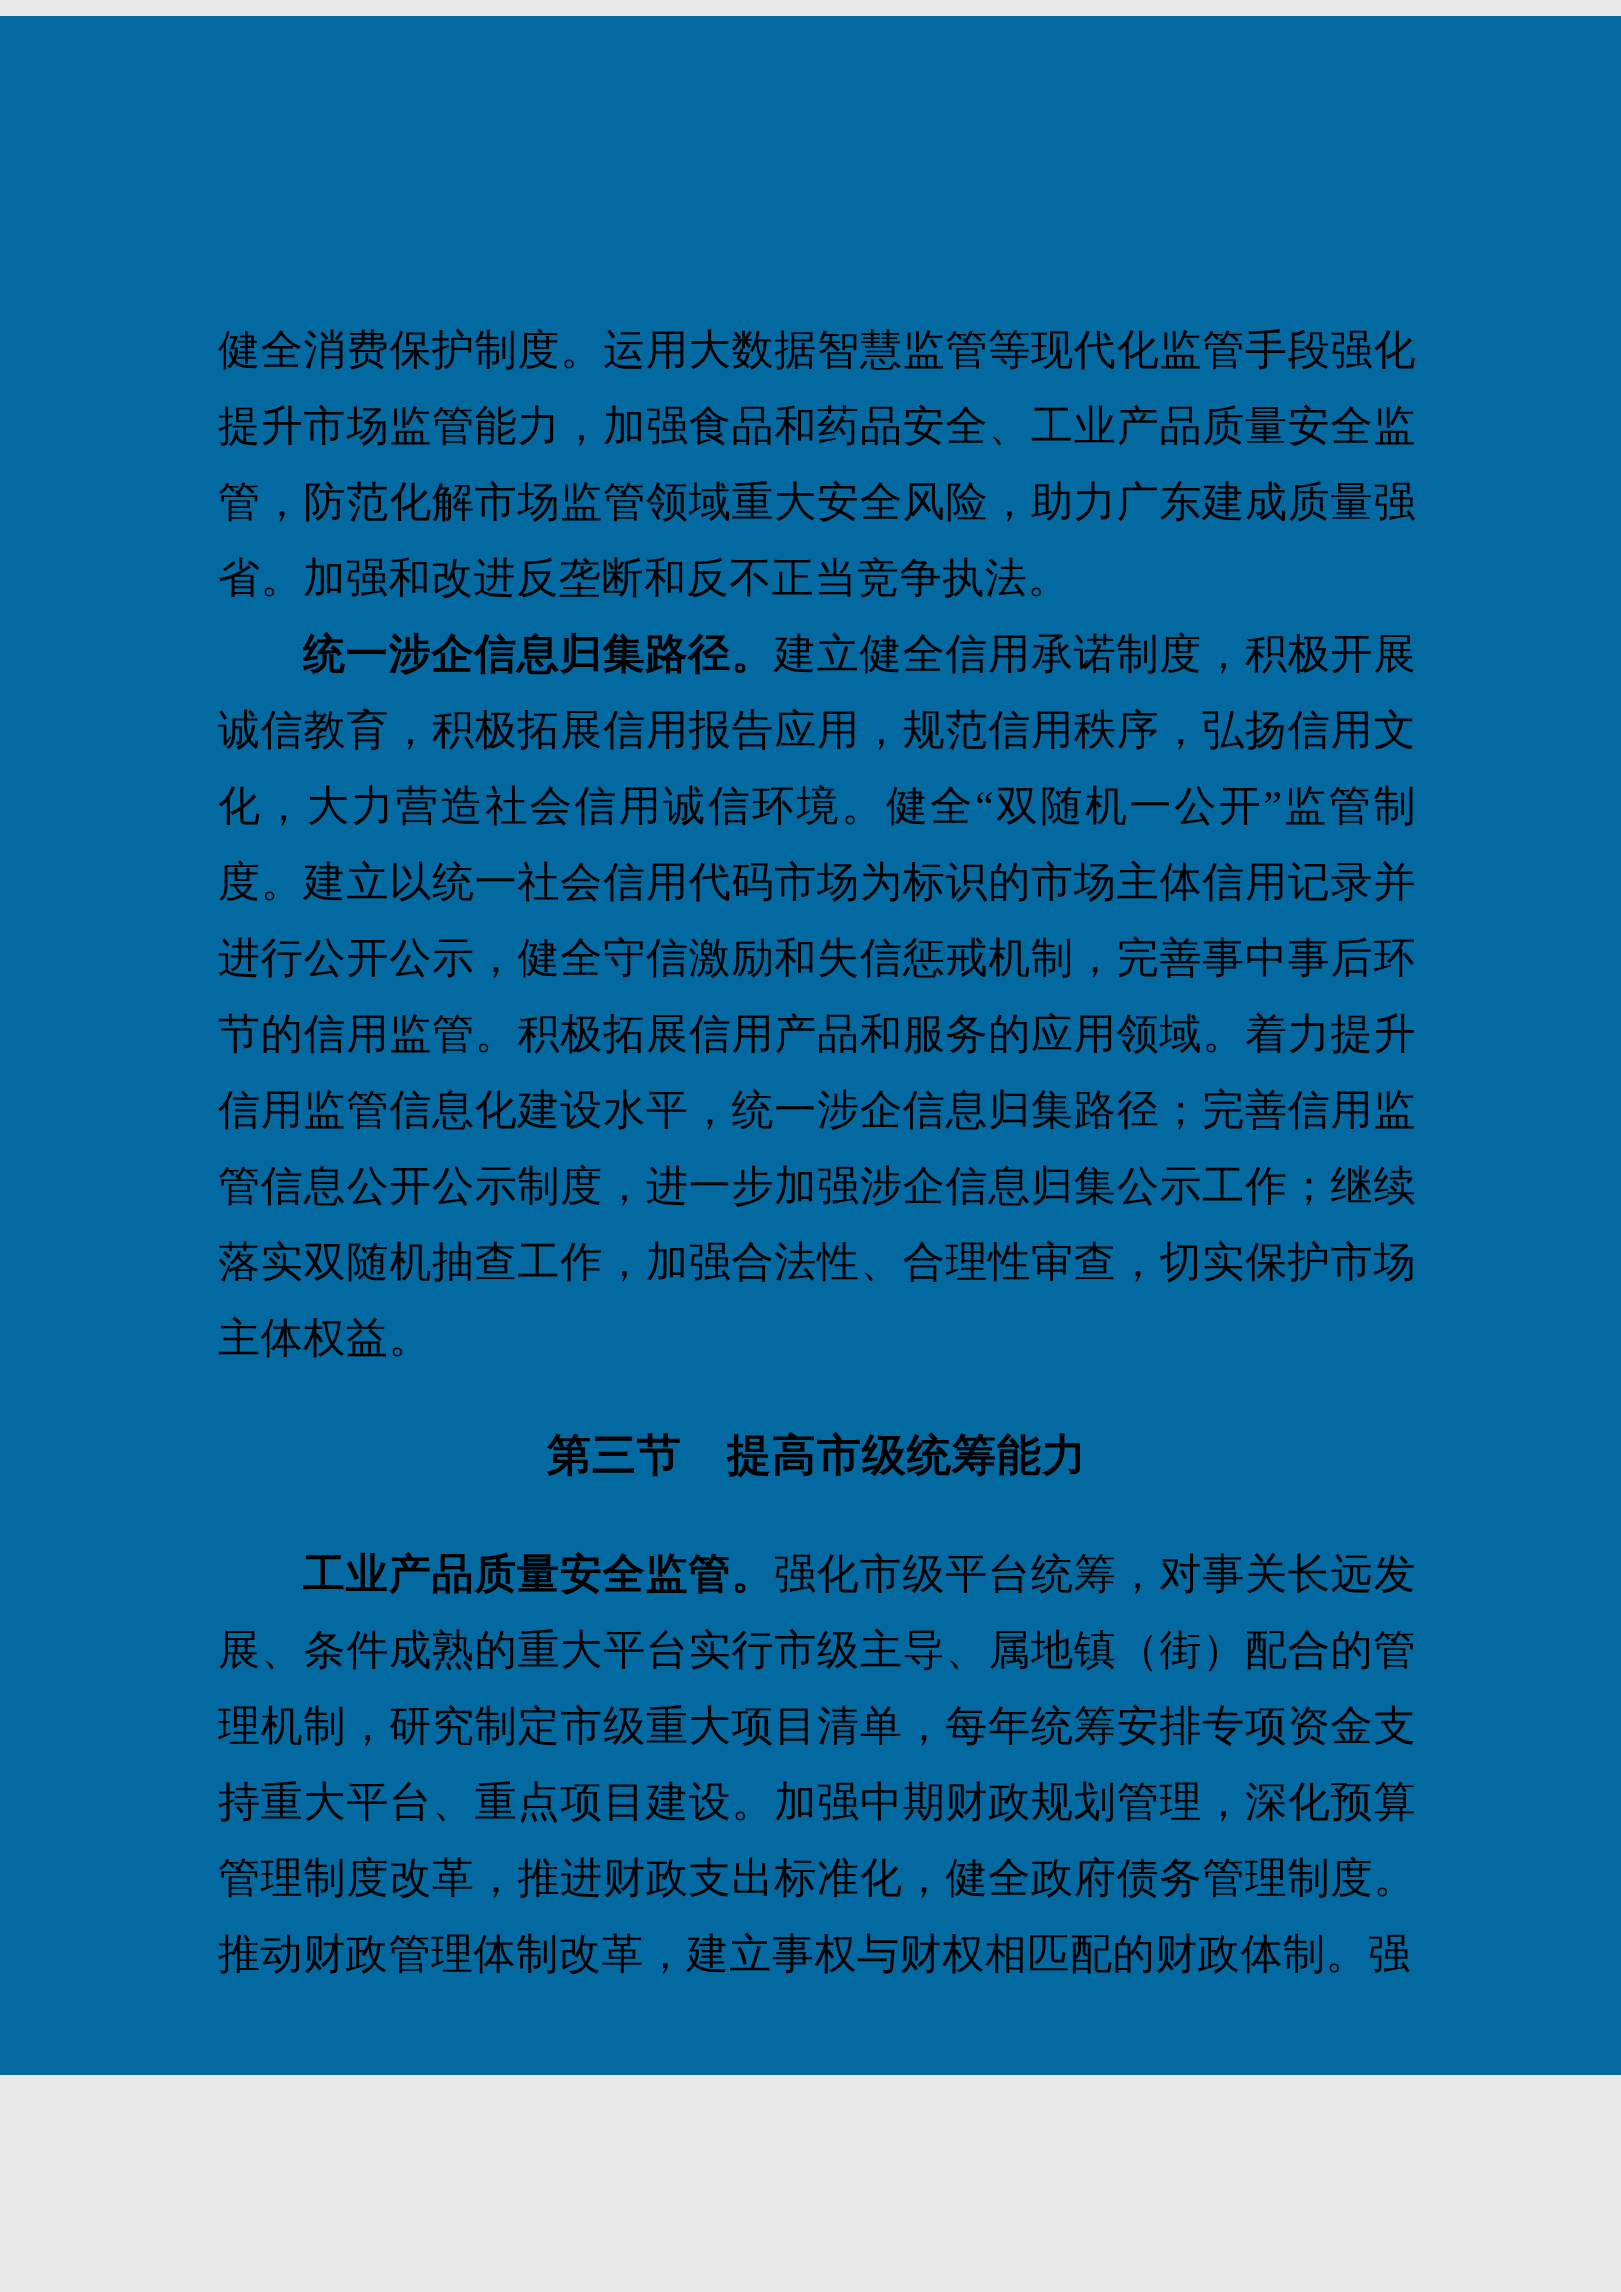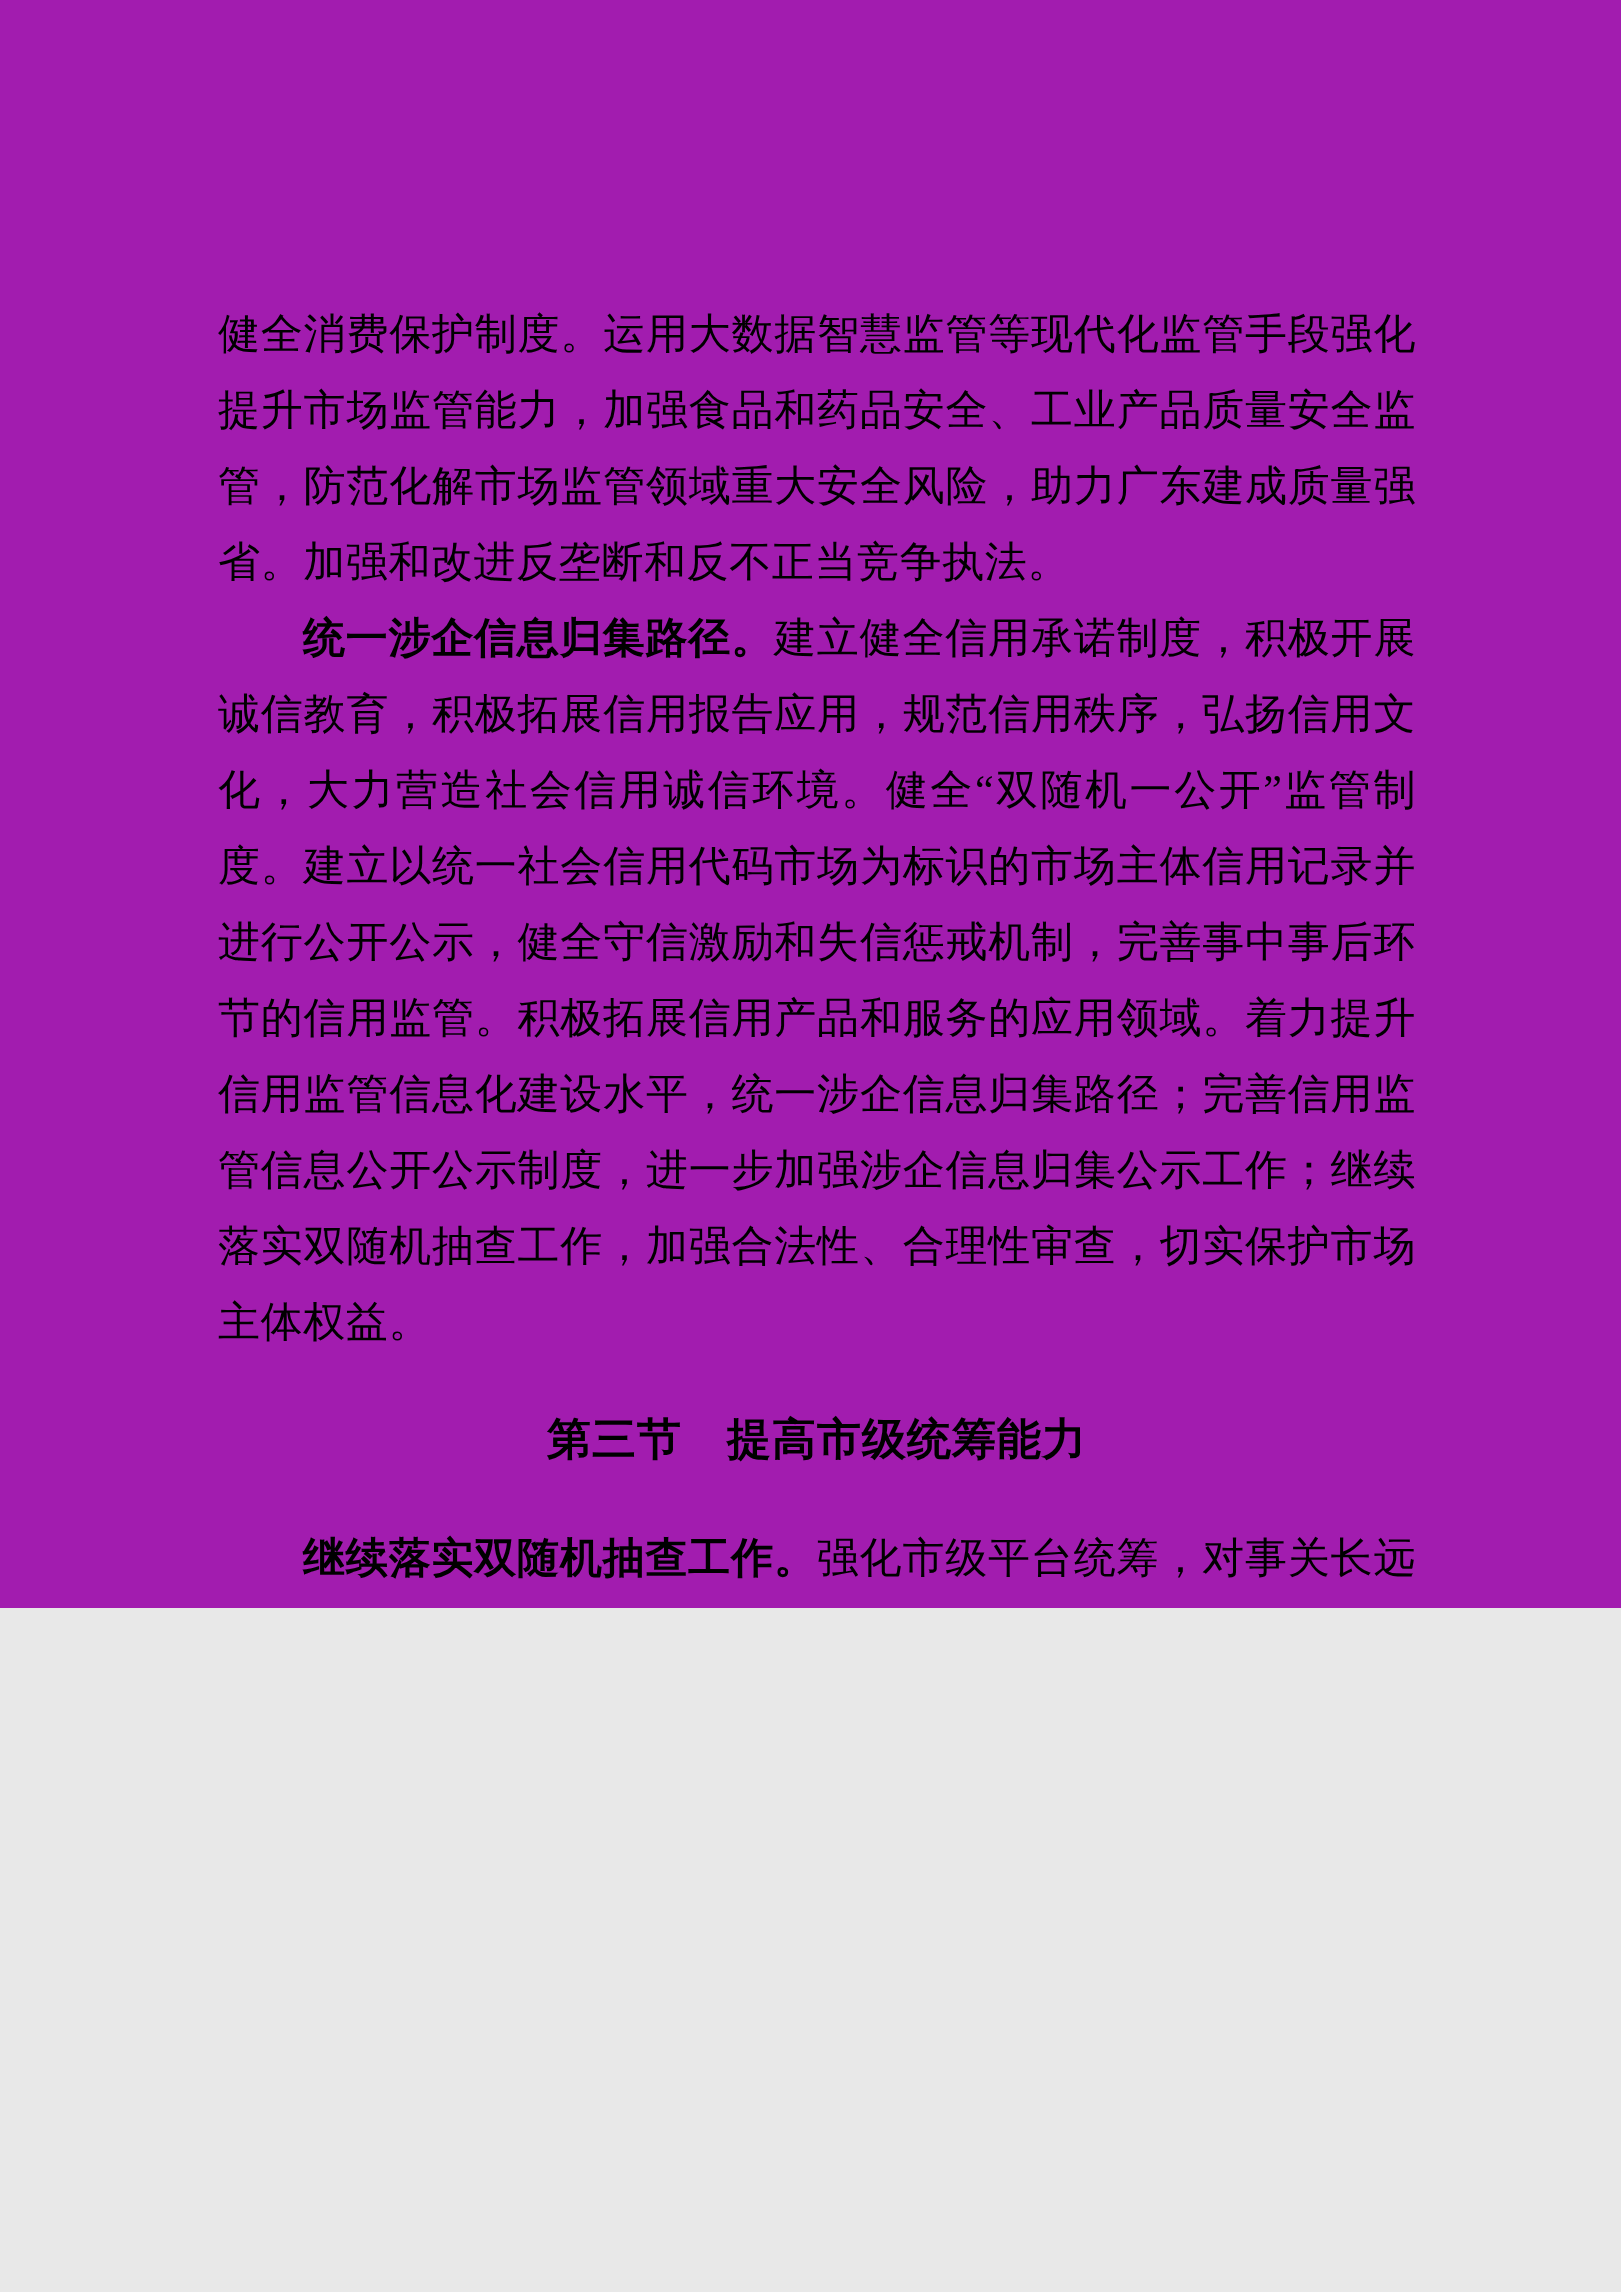--- a/index.html
+++ b/index.html
@@ -3,23 +3,23 @@
 <meta charset="utf-8">
 <style>
   html, body {
     margin: 0;
     padding: 0;
     background: #e8e8e8;
   }
   .page {
     position: relative;
     width: 1621px;
-    height: 1608px;
-    margin: 0 auto;
-    background: #a21caf;
+    height: 2059px;
+    margin: 16px auto;
+    background: #0369a1;
     overflow: hidden;
   }
   .content {
     position: absolute;
     left: 218px;
     top: 296px;
     width: 1198px;
   }
   .body-text {
     margin: 0;
@@ -59,17 +59,17 @@
   }
 </style>
 </head>
 <body>
 
 <div class="page">
   <div class="content">
     <p class="body-text">健全消费保护制度。运用大数据智慧监管等现代化监管手段强化提升市场监管能力，加强食品和药品安全、工业产品质量安全监管，防范化解市场监管领域重大安全风险，助力广东建成质量强省。加强和改进反垄断和反不正当竞争执法。</p>
     <p class="body-text indent"><span class="lead">统一涉企信息归集路径。</span><span>建立健全信用承诺制度，积极开展诚信教育，积极拓展信用报告应用，规范信用秩序，弘扬信用文化，大力营造社会信用诚信环境。健全“双随机一公开”监管制度。建立以统一社会信用代码市场为标识的市场主体信用记录并进行公开公示，健全守信激励和失信惩戒机制，完善事中事后环节的信用监管。积极拓展信用产品和服务的应用领域。着力提升信用监管信息化建设水平，统一涉企信息归集路径；完善信用监管信息公开公示制度，进一步加强涉企信息归集公示工作；继续落实双随机抽查工作，加强合法性、合理性审查，切实保护市场主体权益。</span></p>
     <h2 class="section-heading">第三节　提高市级统筹能力</h2>
-    <p class="body-text indent"><span class="lead">继续落实双随机抽查工作。</span><span>强化市级平台统筹，对事关长远发展、条件成熟的重大平台实行市级主导、属地镇（街）配合的管理机制，研究制定市级重大项目清单，每年统筹安排专项资金支持重大平台、重点项目建设。加强中期财政规划管理，深化预算管理制度改革，推进财政支出标准化，健全政府债务管理制度。推动财政管理体制改革，建立事权与财权相匹配的财政体制。强</span></p>
+    <p class="body-text indent"><span class="lead">工业产品质量安全监管。</span><span>强化市级平台统筹，对事关长远发展、条件成熟的重大平台实行市级主导、属地镇（街）配合的管理机制，研究制定市级重大项目清单，每年统筹安排专项资金支持重大平台、重点项目建设。加强中期财政规划管理，深化预算管理制度改革，推进财政支出标准化，健全政府债务管理制度。推动财政管理体制改革，建立事权与财权相匹配的财政体制。强</span></p>
   </div>
   <div class="page-number">—60—</div>
 </div>
 
 
 </body></html>

